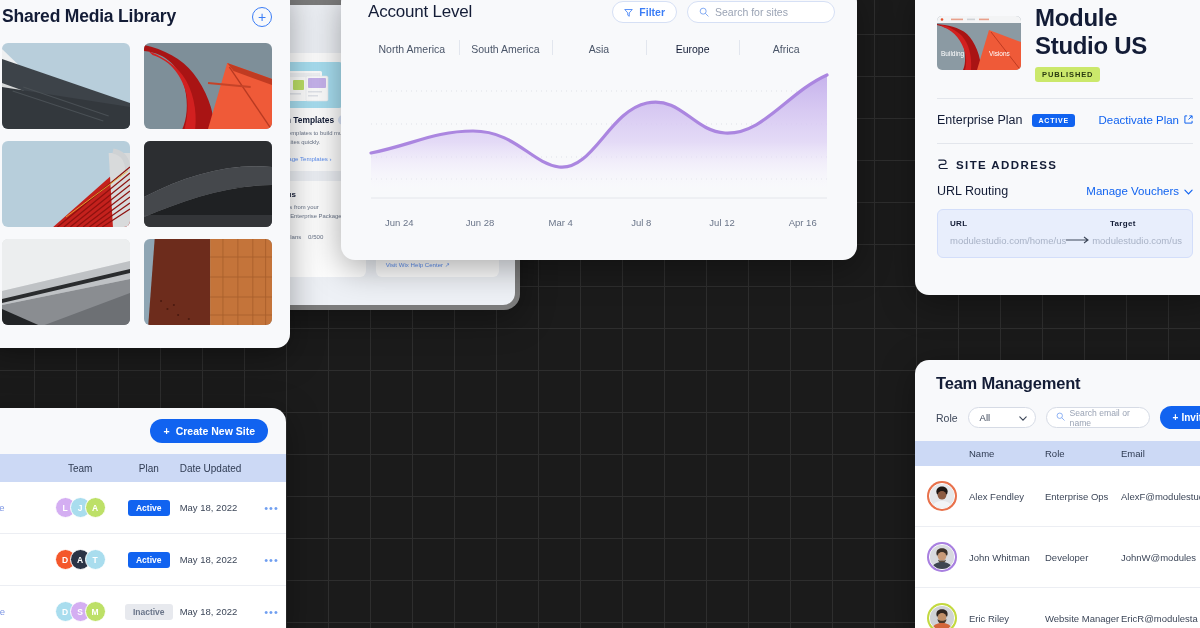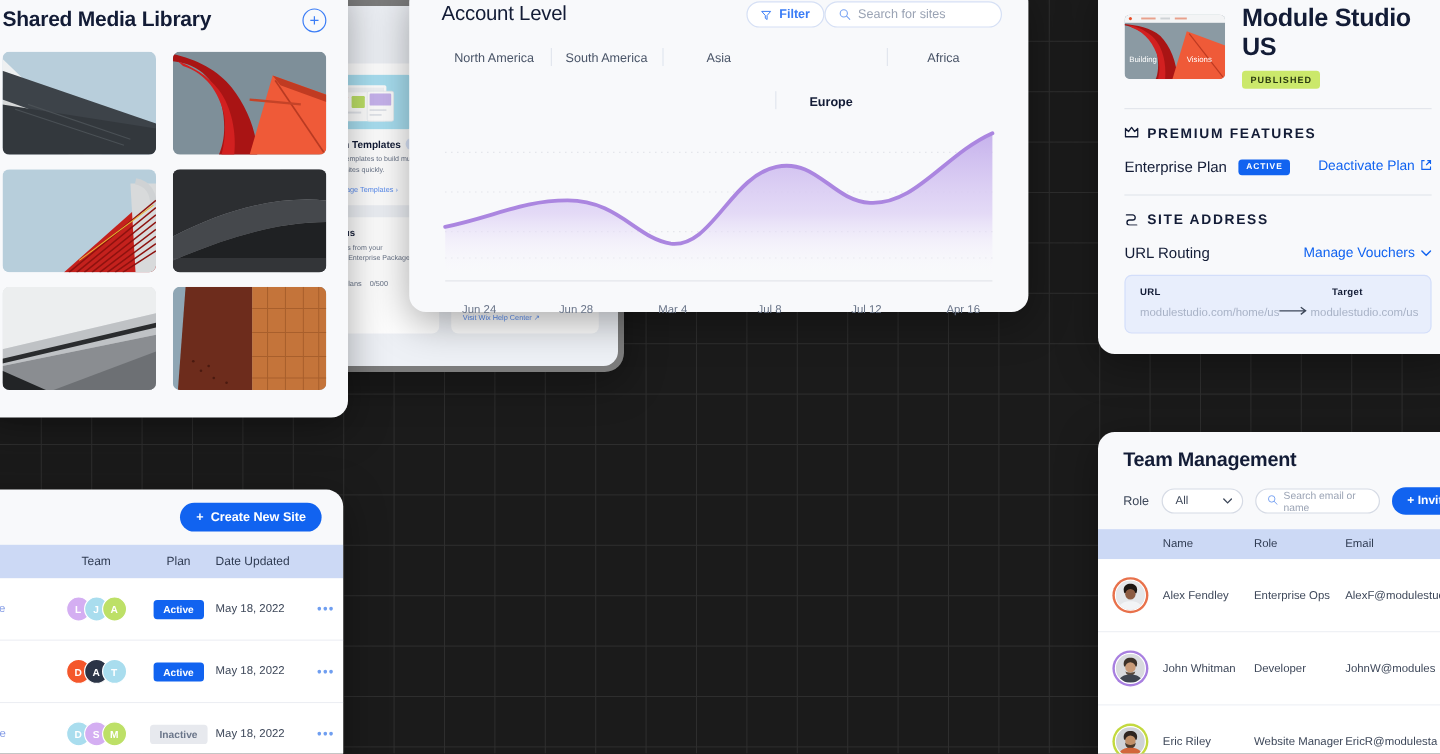--- a/index.html
+++ b/index.html
@@ -49,21 +49,21 @@
   #chart-panel {
     left: 341px; top: -12px; width: 516px; height: 272px;
     border-radius: 14px; background: #f8f9fb;
     padding: 0;
   }
   #chart-head {
     display: flex; align-items: center; justify-content: space-between;
     padding: 13px 22px 0 27px;
   }
   #chart-title { font-size: 17px; font-weight: 400; color: #131c36; letter-spacing: -.2px; }
-  #chart-controls { display: flex; align-items: center; }
+  #chart-controls { display: flex; align-items: center; gap: 10px; }
   .pill {
     height: 22px; border-radius: 11px; border: 1px solid #d6e0f5;
     display: flex; align-items: center; gap: 6px;
     padding: 0 11px; background: #fff; font-size: 10.5px;
   }
   #filter-pill { color: #3b7df6; font-weight: 600; }
   #search-pill { width: 148px; color: #9aa3b4; }
   #search-pill .ph { font-size: 10.5px; }
   .ico { display: inline-flex; }
   #tabs {
@@ -71,39 +71,39 @@
     padding-bottom: 0;
   }
   .tab {
     flex: 1; text-align: center; font-size: 10.5px; color: #4a5568;
     padding: 4px 0 8px 0; position: relative;
   }
   .tab + .tab::before {
     content: ""; position: absolute; left: 0; top: 1px;
     width: 1px; height: 15px; background: #e2e6ee;
   }
-  .tab.active { color: #131c36; font-weight: 700; margin-top: 36px; }
+  .tab.active { color: #131c36; font-weight: 400; }
   #chart-area { position: relative; margin: 6px 22px 0 22px; height: 140px; }
   #chart-area svg { display: block; width: 100%; height: 100%; }
   #xaxis { display: flex; margin: 8px 14px 0 18px; justify-content: space-between; }
   #xaxis span { flex: 1; text-align: center; font-size: 9.5px; color: #6a7589; }
 
   
   #site-panel {
     left: 915px; top: -14px; width: 300px; height: 309px;
     border-radius: 14px; background: #f8f9fb;
     padding: 18px 22px;
   }
   #site-header { display: flex; align-items: center; gap: 14px; }
   #site-thumb {
     width: 84px; height: 54px; border-radius: 5px; overflow: hidden;
     position: relative; flex: none;
   }
   #site-thumb svg { width: 100%; height: 100%; display: block; }
-  #site-name { font-size: 21px; font-weight: 700; color: #131c36; letter-spacing: -.3px; }
+  #site-name { font-size: 24px; font-weight: 700; color: #131c36; letter-spacing: -.3px; }
   #pub-badge {
     display: inline-block; margin-top: 7px;
     background: #cbe86b; color: #2a3a10;
     font-size: 7.5px; font-weight: 700; letter-spacing: .9px;
     padding: 3px 7px; border-radius: 3px;
   }
   .hr { height: 1px; background: #e3e6ec; margin: 16px 0 14px 0; }
   .sect-title {
     display: flex; align-items: center; gap: 7px;
     font-size: 11.5px; font-weight: 700; color: #131c36; letter-spacing: 1.4px;
@@ -436,28 +436,20 @@
         </svg>
       </div>
       <div>
         <div id="site-name">Module Studio US</div>
         <div id="pub-badge">PUBLISHED</div>
       </div>
     </div>
 
     <div class="hr"></div>
 
-    <div class="sect-title">
-      <span>
-        <svg width="12" height="11" viewBox="0 0 14 12">
-            <path d="M1 2v8h12V2l-3 3-3-4-3 4z" fill="none" stroke="#131c36" stroke-width="1.3" stroke-linejoin="round"></path>
-          </svg>
-      </span>
-      <span>PREMIUM FEATURES</span>
-    </div>
     <div class="row-line">
       <span id="ent-plan">Enterprise Plan</span>
       <span id="active-badge">ACTIVE</span>
       <span class="link" style="margin-left:auto">
         <span>Deactivate Plan</span>
         <span>
           <svg width="9" height="9" viewBox="0 0 10 10">
               <path d="M3.5 1H1v8h8V6.5" fill="none" stroke="#1163f0" stroke-width="1.1"></path>
               <path d="M6 1h3v3M9 1L5 5" fill="none" stroke="#1163f0" stroke-width="1.1"></path>
             </svg>

